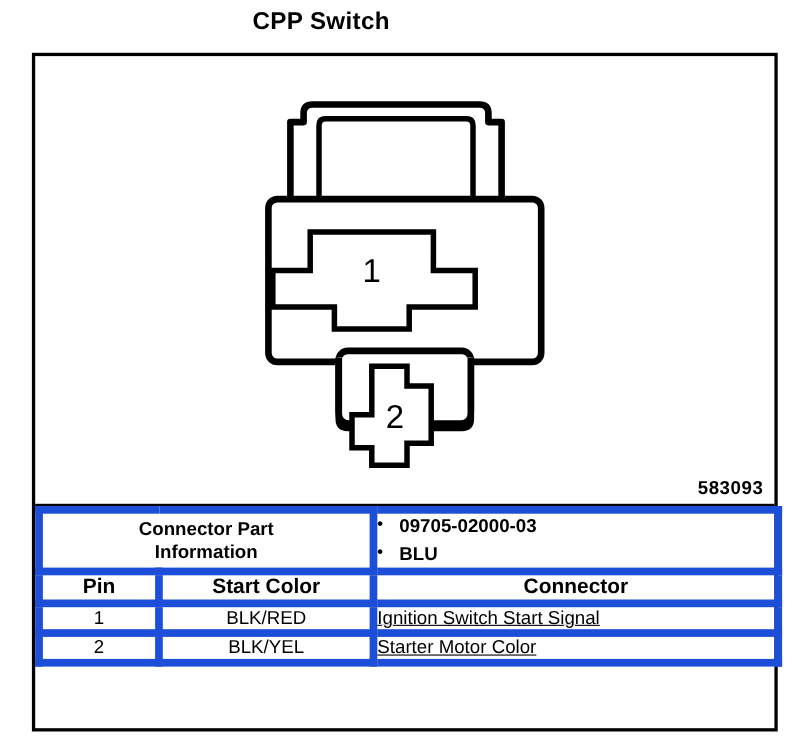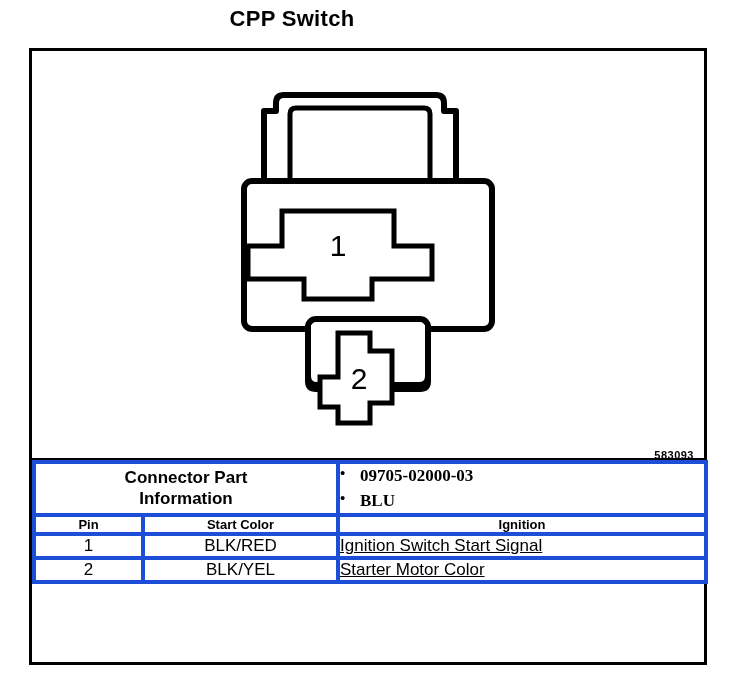--- a/index.html
+++ b/index.html
@@ -55,37 +55,37 @@
     position: absolute;
     left: 0;
     top: 0;
     width: 672px;
     height: 409px;
   }
 
   #figure-ref {
     position: absolute;
     right: 10px;
-    top: 398px;
-    font-size: 11px;
+    top: 383px;
+    font-size: 17px;
     font-weight: bold;
     letter-spacing: 0.5px;
   }
 
   
   #connector-table {
     position: absolute;
     left: 0;
     top: 409px;
     width: 672px;
     border-collapse: collapse;
     table-layout: fixed;
   }
   #connector-table td {
-    border: 4px solid #1d4ed8;
+    border: 7px solid #1d4ed8;
     padding: 0;
     vertical-align: middle;
     text-align: center;
   }
 
   .col-pin      { width: 109px; }
   .col-wire     { width: 195px; }
   .col-function { width: 368px; }
 
   .cell-part-info {
@@ -98,32 +98,31 @@
   .cell-part-list {
     text-align: left !important;
     padding: 8px 0 10px 26px;
   }
   .part-item {
     font-size: 17px;
     font-weight: bold;
     line-height: 1.45;
     position: relative;
     padding-left: 20px;
-    font-family: Liberation Serif, serif;
   }
   .part-item::before {
     content: "\2022";
     position: absolute;
     left: 0;
     top: -1px;
     font-size: 15px;
   }
 
   .cell-head {
-    font-size: 13px;
+    font-size: 19px;
     font-weight: bold;
     padding: 7px 4px 8px;
   }
 
   .cell-body {
     font-size: 17px;
     padding: 6px 4px 7px;
   }
   .cell-function-body {
     text-align: left !important;
@@ -243,21 +242,21 @@
         </td>
         <td class="cell-part-list">
           <div class="part-item">09705-02000-03</div>
           <div class="part-item">BLU</div>
         </td>
       </tr>
 
       <tr>
         <td class="cell-head">Pin</td>
         <td class="cell-head">Start Color</td>
-        <td class="cell-head">Ignition</td>
+        <td class="cell-head">Connector</td>
       </tr>
 
       <tr>
         <td class="cell-body">1</td>
         <td class="cell-body">BLK/RED</td>
         <td class="cell-body cell-function-body">Ignition Switch Start Signal</td>
       </tr>
 
       <tr>
         <td class="cell-body">2</td>

